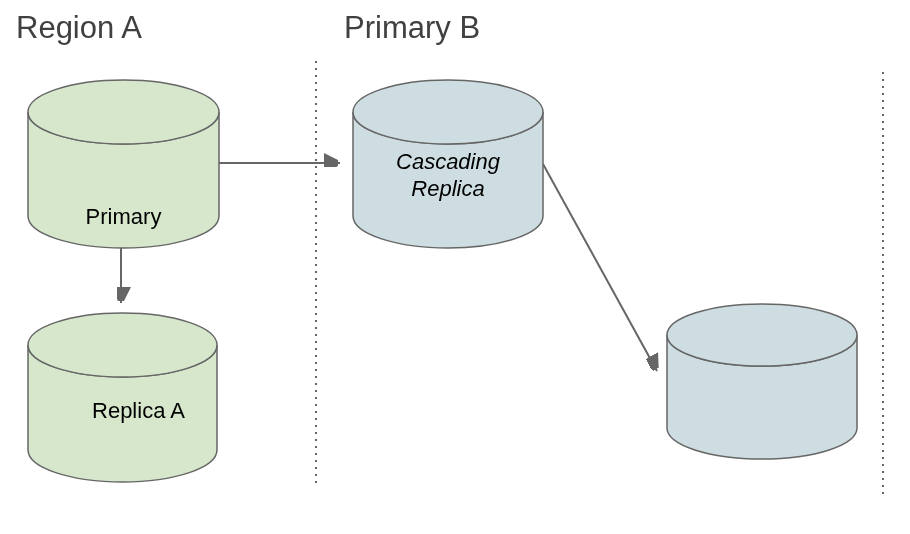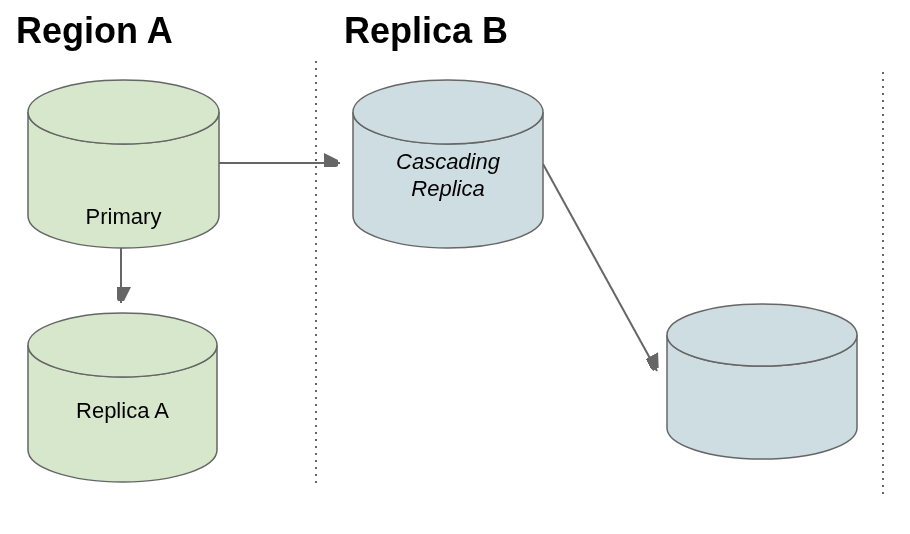--- a/index.html
+++ b/index.html
@@ -15,37 +15,37 @@
     background: #ffffff;
     overflow: hidden;
   }
   .diagram-layer {
     position: absolute;
     top: 0;
     left: 0;
   }
   .region-title {
     position: absolute;
-    font-size: 36px;
-    font-weight: bold;
-    color: #000000;
+    font-size: 31px;
+    font-weight: normal;
+    color: #404040;
     white-space: nowrap;
   }
   .region-title.a { left: 16px; top: 10px; }
   .region-title.b { left: 344px; top: 10px; }
   .node-label {
     position: absolute;
     font-size: 22px;
     line-height: 27px;
     color: #000000;
     text-align: center;
   }
   .node-label.primary   { left: 28px;  top: 165px; width: 191px; margin-top: 38px; }
   .node-label.cascading { left: 383px; top: 148px; width: 130px; font-style: italic; }
-  .node-label.replica-a { left: 28px;  top: 397px; width: 189px; text-align: center; }
+  .node-label.replica-a { left: 44px;  top: 397px; width: 189px; text-align: center; }
   .node-label.replica-b { left: 667px; top: 380px; width: 190px; }
   .cyl { stroke: #666666; stroke-width: 1.5; }
   .edge { stroke: #666666; stroke-width: 2; fill: none; }
   .divider { stroke: #666666; stroke-width: 2; stroke-dasharray: 2 5; fill: none; }
 </style>
 </head>
 <body>
 
 <div class="canvas">
 
@@ -78,19 +78,19 @@
       <ellipse class="cyl" cx="122.5" cy="345" rx="94.5" ry="32" fill="#d6e7cc"></ellipse>
     </g>
 
     <g>
       <path class="cyl" d="M 667 335 L 667 428 A 95 31 0 0 0 857 428 L 857 335 A 95 31 0 0 1 667 335 Z" fill="#cedde1"></path>
       <ellipse class="cyl" cx="762" cy="335" rx="95" ry="31" fill="#cedde1"></ellipse>
     </g>
   </svg>
 
   <div class="region-title a">Region A</div>
-  <div class="region-title b">Replica B</div>
+  <div class="region-title b">Primary B</div>
 
   <div class="node-label primary">Primary</div>
   <div class="node-label cascading">Cascading Replica</div>
   <div class="node-label replica-a">Replica A</div>
 
 </div>
 
 </body></html>

